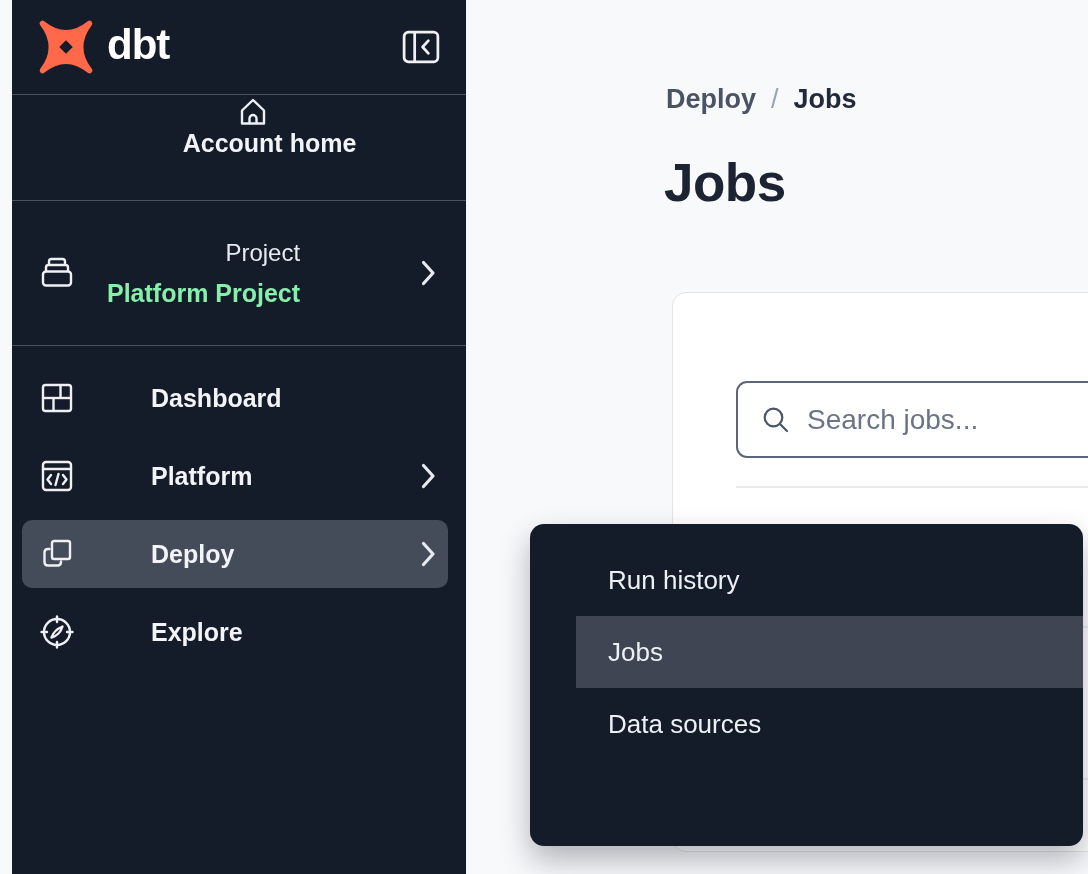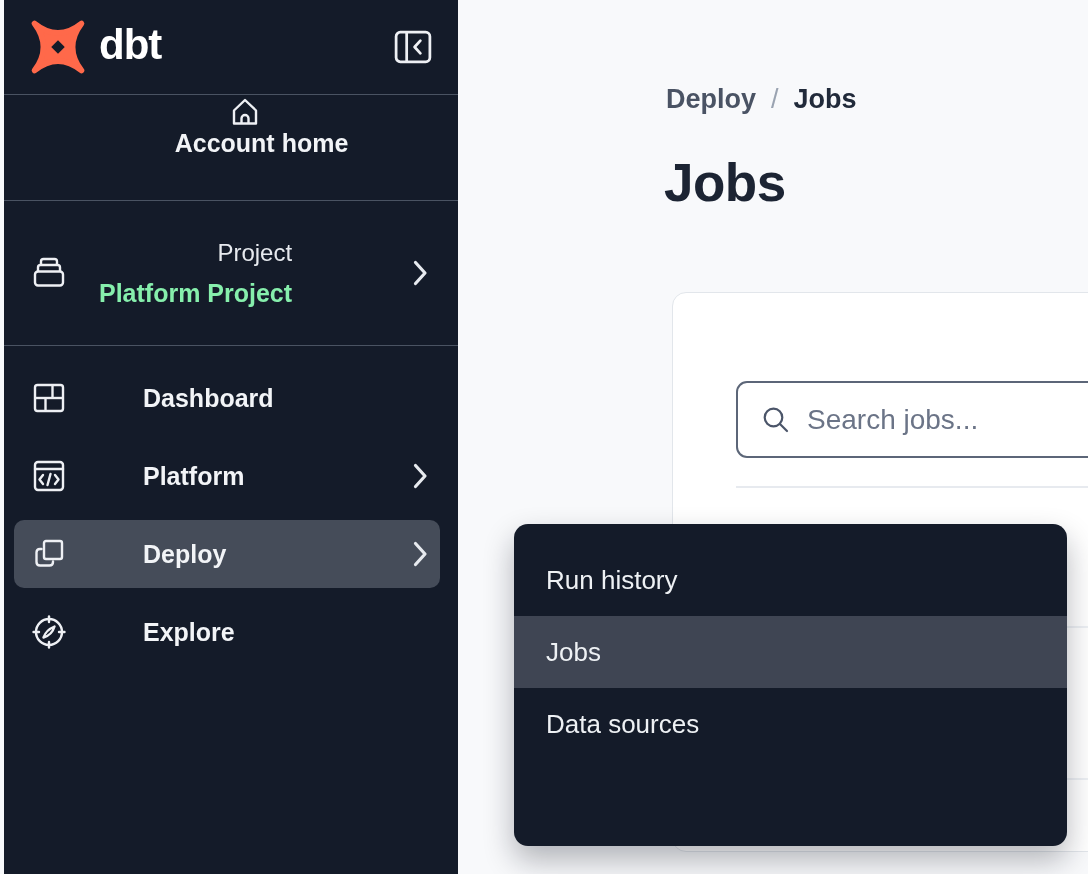--- a/index.html
+++ b/index.html
@@ -5,21 +5,21 @@
   * { margin:0; padding:0; box-sizing:border-box; }
   html,body { width:1088px; height:874px; overflow:hidden; }
   body {
     position:relative;
     background:#f8f9fb;
     font-family:"Liberation Sans", sans-serif;
   }
 
   
   .sidebar {
-    position:absolute; left:4px; top:0; width:454px; height:874px;
+    position:absolute; left:12px; top:0; width:454px; height:874px;
     background:#141b29; color:#f2f4f7; z-index:3;
   }
   .logo-row {
     height:95px; display:flex; align-items:center; padding:0 26px;
     border-bottom:1.5px solid #4a5362;
   }
   .logo-mark { width:56px; height:56px; display:block; }
   .logo-word {
     font-size:42px; font-weight:700; letter-spacing:-1px;
     margin-left:13px; margin-top:-4px; color:#ffffff;
@@ -78,23 +78,23 @@
     font-size:28px; color:#3c4658; margin-left:17px; width:420px;
   }
   .search-input::placeholder { color:#6b7487; opacity:1; }
   .card-divider { position:absolute; left:63px; top:193px; width:540px; height:2px; background:#e7eaef; }
   .row-line { position:absolute; left:0; width:100%; height:2px; background:#edf0f4; }
   .row-line.r1 { top:333px; }
   .row-line.r2 { top:485px; }
 
   
   .deploy-menu {
-    position:absolute; left:514px; top:524px; width:553px; height:322px;
+    position:absolute; left:530px; top:524px; width:553px; height:322px;
     background:#141b29; border-radius:14px; z-index:5;
-    padding-top:20px; box-shadow:0 14px 30px rgba(12,18,30,0.30);
+    padding-top:20px; box-shadow:0 14px 30px rgba(12,18,30,0.30);padding-left:46px;
   }
   .menu-item {
     height:72px; display:flex; align-items:center; padding-left:32px;
     font-size:26px; font-weight:400; color:#eef1f4; cursor:pointer;
   }
   .menu-item.active { background:#3f4553; }
 
   svg { display:block; }
 </style>
 </head>

